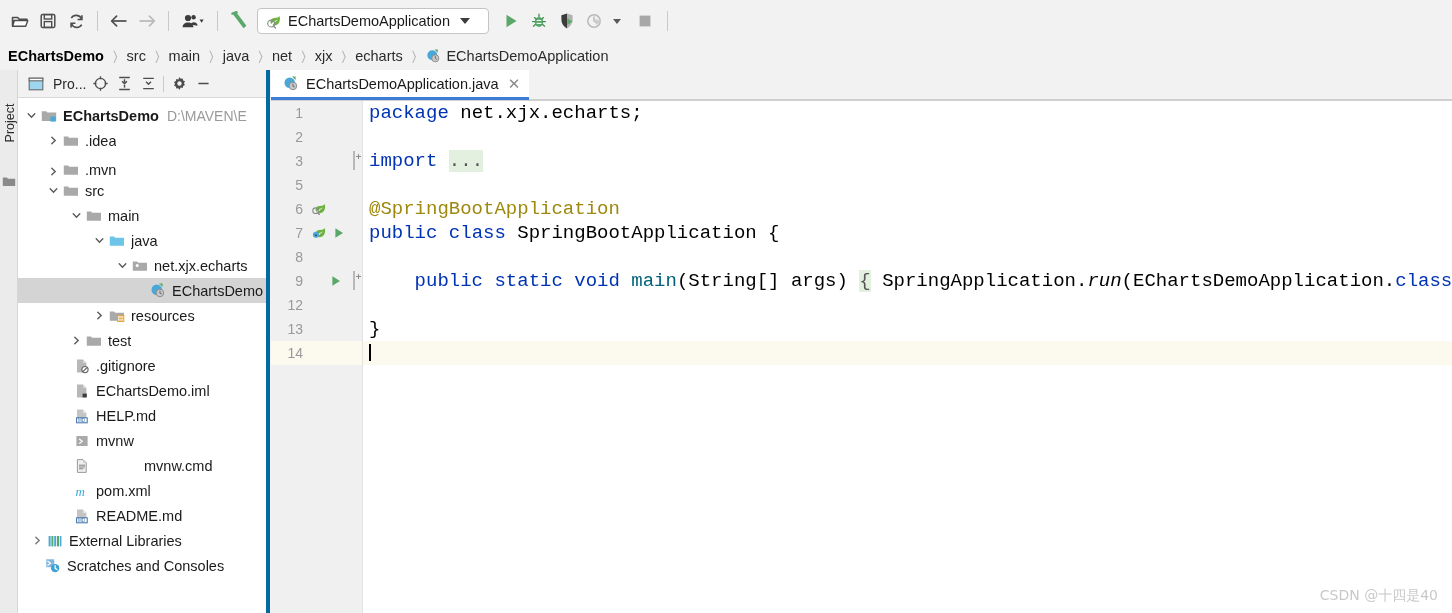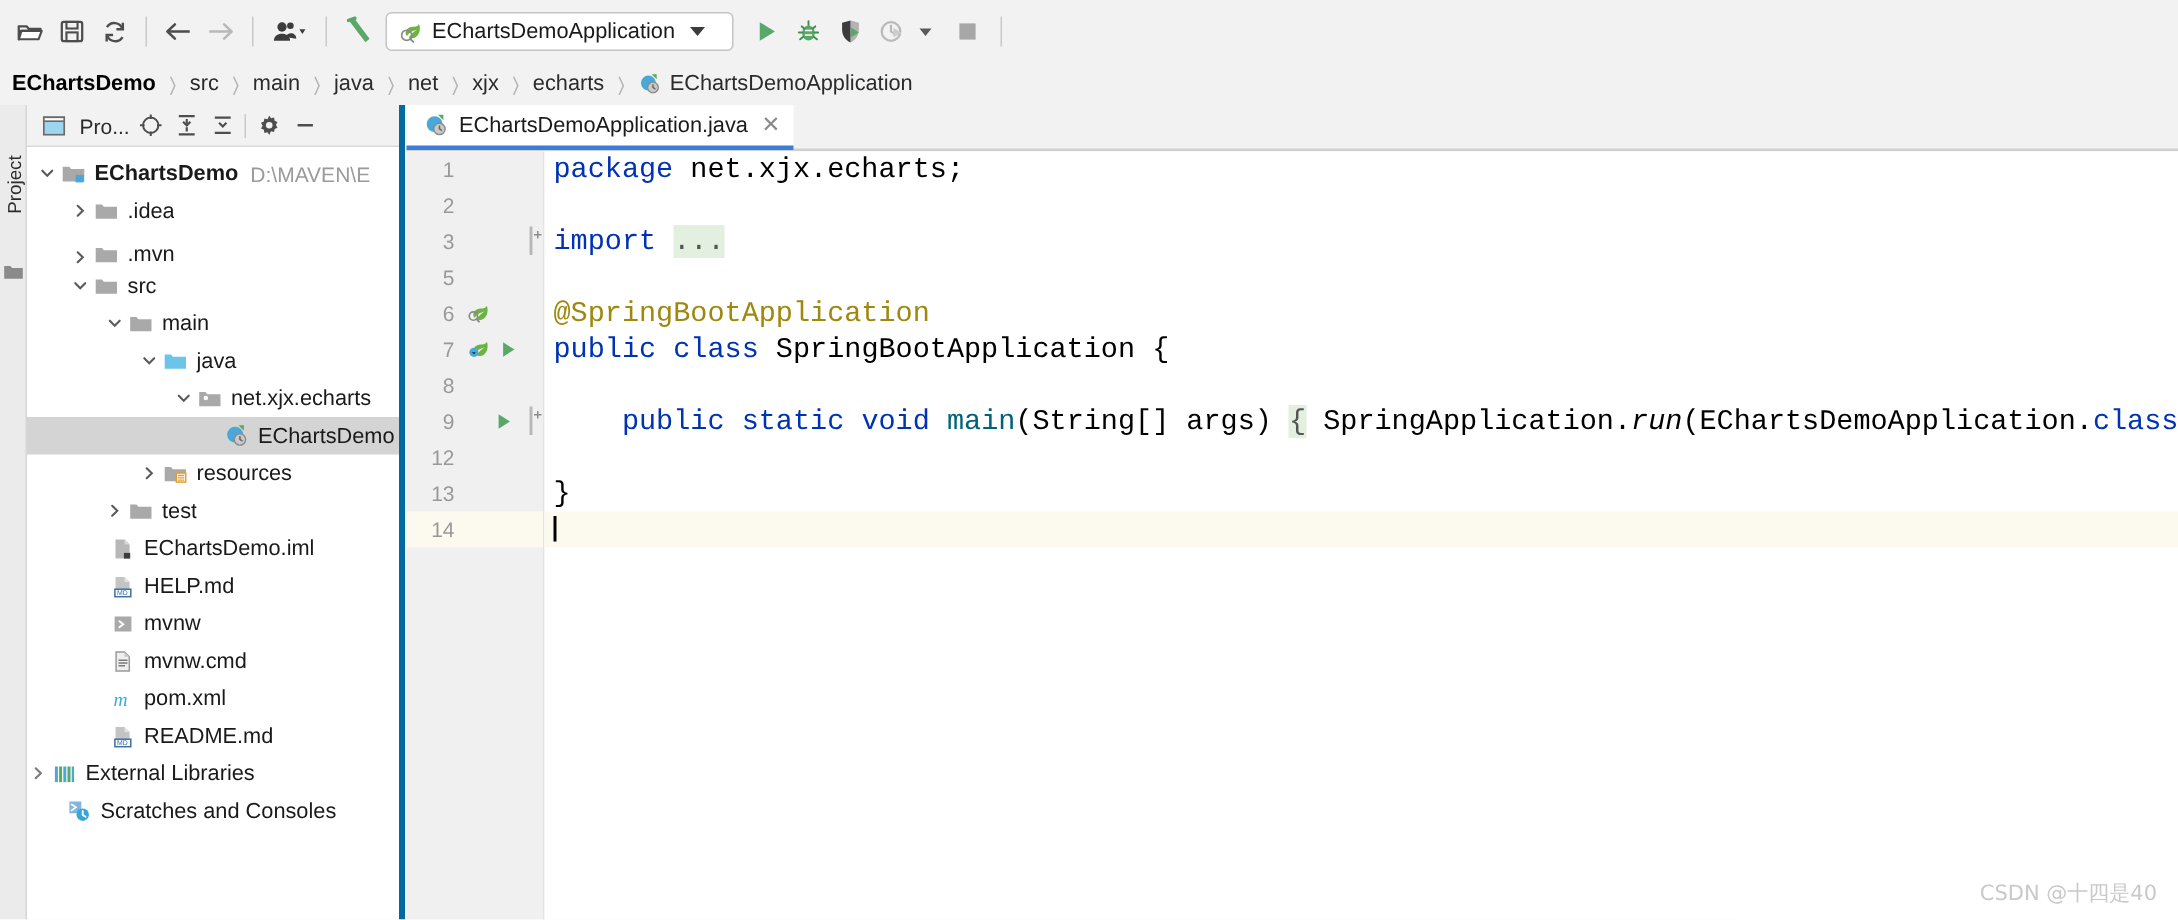--- a/index.html
+++ b/index.html
@@ -481,20 +481,31 @@
             </svg>
         </span>
         <span class="node-icon">
           <svg width="16" height="16" viewBox="0 0 16 16">
               <path d="M0.8 3.4h4.2l1.2 1.4h8.8v8.0H0.8z" fill="#a9a9a9"></path>
             </svg>
         </span>
         <span class="node-label">test</span>
       </div>
 
+      <div class="node" style="padding-left:55px;">
+        <span class="node-icon">
+          <svg width="16" height="16" viewBox="0 0 16 16">
+            <path d="M3 1.6h6l3.4 3.4v9.4H3z" fill="#b8b8b8"></path>
+            <path d="M9 1.6l3.4 3.4H9z" fill="#d8d8d8"></path>
+            <circle cx="11" cy="11.6" r="3.1" fill="#ffffff" stroke="#6a6a6a" stroke-width="1.2"></circle>
+            <path d="M8.9 13.7l4.2-4.2" stroke="#6a6a6a" stroke-width="1.2"></path>
+          </svg>
+        </span>
+        <span class="node-label">.gitignore</span>
+      </div>
 
       <div class="node" style="padding-left:55px;">
         <span class="node-icon">
           <svg width="16" height="16" viewBox="0 0 16 16">
             <path d="M3 1.6h6l3.4 3.4v9.4H3z" fill="#b8b8b8"></path>
             <path d="M9 1.6l3.4 3.4H9z" fill="#d8d8d8"></path>
             <rect x="8.6" y="10.6" width="4.2" height="3.8" fill="#3c3c3c"></rect>
           </svg>
         </span>
         <span class="node-label">EChartsDemo.iml</span>
@@ -515,21 +526,21 @@
       <div class="node" style="padding-left:55px;">
         <span class="node-icon">
           <svg width="16" height="16" viewBox="0 0 16 16">
             <rect x="2.4" y="3" width="11.2" height="10" fill="#a9a9a9"></rect>
             <path d="M5.6 6.2l2.6 2-2.6 2" stroke="#ffffff" stroke-width="1.3" fill="none" stroke-linecap="round"></path>
           </svg>
         </span>
         <span class="node-label">mvnw</span>
       </div>
 
-      <div class="node" style="padding-left:55px;">
+      <div class="node" style="padding-left:55px;gap:48px;">
         <span class="node-icon">
           <svg width="16" height="16" viewBox="0 0 16 16">
             <path d="M3.4 1.6h5.6l3.2 3.2v9.6H3.4z" fill="#efefef" stroke="#9a9a9a" stroke-width="1"></path>
             <path d="M9 1.6l3.2 3.2H9z" fill="#c8c8c8"></path>
             <path d="M5 7.2h6M5 9h6M5 10.8h4.4" stroke="#7a7a7a" stroke-width="0.95"></path>
           </svg>
         </span>
         <span class="node-label">mvnw.cmd</span>
       </div>
 
@@ -547,21 +558,21 @@
           <svg width="16" height="16" viewBox="0 0 16 16">
             <path d="M3 1.6h6l3.4 3.4v5.2H3z" fill="#c4c4c4"></path>
             <path d="M9 1.6l3.4 3.4H9z" fill="#e4e4e4"></path>
             <rect x="2.6" y="9.8" width="10.6" height="5" fill="#ffffff" stroke="#3a6fa8" stroke-width="1"></rect>
             <text x="4" y="13.9" font-family="Liberation Sans" font-size="4.6" fill="#3a6fa8">MD</text>
           </svg>
         </span>
         <span class="node-label">README.md</span>
       </div>
 
-      <div class="node" style="padding-left:0;">
+      <div class="node" style="padding-left:12px;">
         <span class="arrow">
           <svg width="11" height="11" viewBox="0 0 11 11">
               <path d="M3.8 2.2L7.2 5.5 3.8 8.8" stroke="#7a7a7a" stroke-width="1.4" fill="none" stroke-linecap="round"></path>
             </svg>
         </span>
         <span class="node-icon">
           <svg width="16" height="16" viewBox="0 0 16 16">
             <rect x="1.6" y="3" width="2" height="10.4" fill="#4aa8d8"></rect>
             <rect x="4.4" y="3" width="2" height="10.4" fill="#59a869"></rect>
             <rect x="7.2" y="3" width="2" height="10.4" fill="#4aa8d8"></rect>

